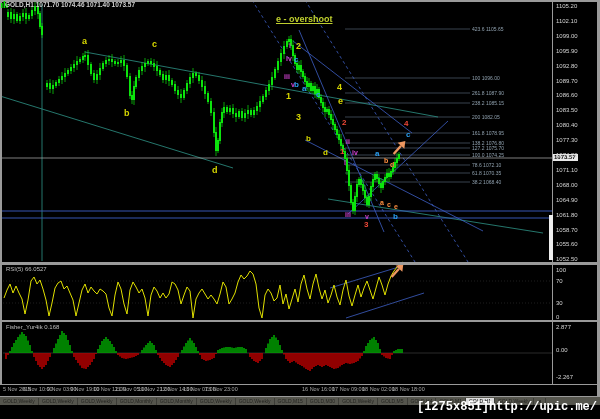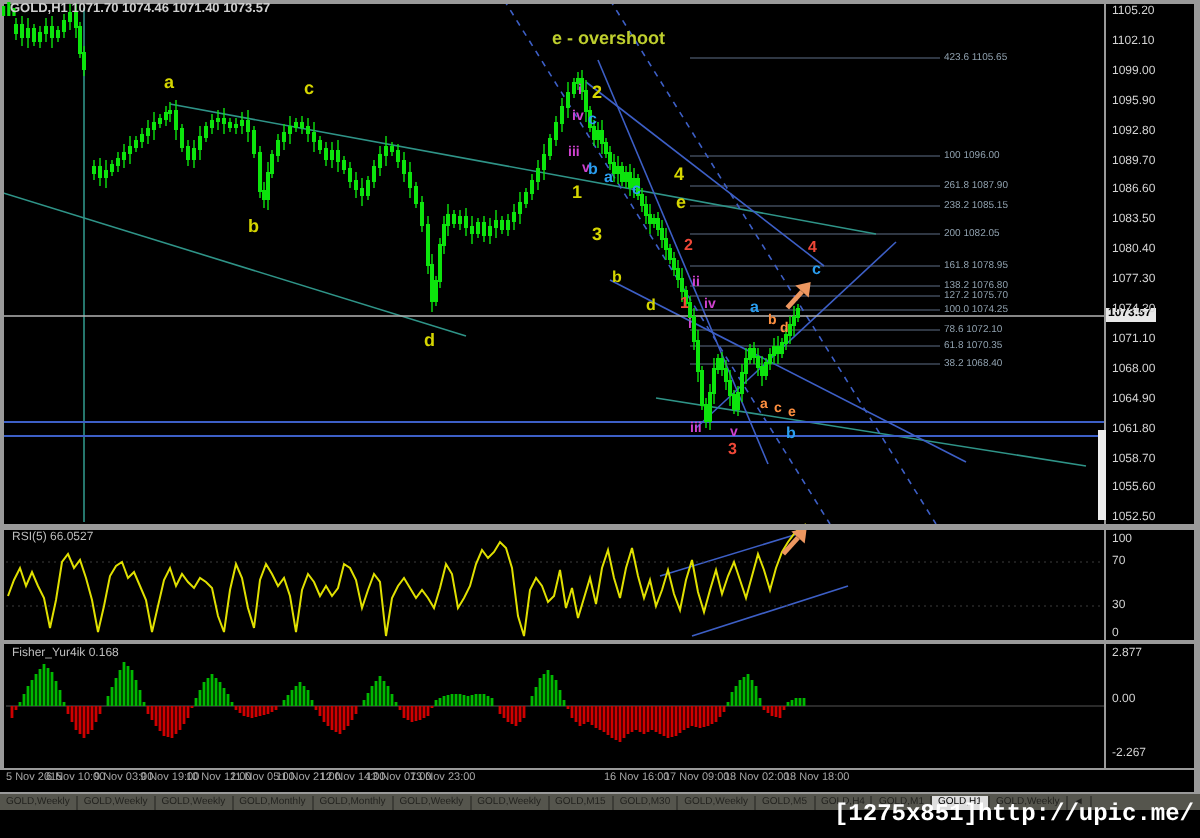--- a/index.html
+++ b/index.html
@@ -658,21 +658,21 @@
       <span class="lbl" style="left: 393px; top: 213px; color: rgb(42, 158, 240); font-size: 8px;">b</span>
       <span class="lbl" style="left: 342px; top: 119px; color: rgb(240, 72, 56); font-size: 8px;">2</span>
       <span class="lbl" style="left: 340px; top: 148px; color: rgb(240, 72, 56); font-size: 8px;">1</span>
       <span class="lbl" style="left: 404px; top: 120px; color: rgb(240, 72, 56); font-size: 8px;">4</span>
       <span class="lbl" style="left: 364px; top: 221px; color: rgb(240, 72, 56); font-size: 8px;">3</span>
       <span class="lbl" style="left: 384px; top: 157px; color: rgb(255, 144, 64); font-size: 7px;">b</span>
       <span class="lbl" style="left: 390px; top: 161px; color: rgb(255, 144, 64); font-size: 7px;">d</span>
       <span class="lbl" style="left: 380px; top: 199px; color: rgb(255, 144, 64); font-size: 7px;">a</span>
       <span class="lbl" style="left: 387px; top: 201px; color: rgb(255, 144, 64); font-size: 7px;">c</span>
       <span class="lbl" style="left: 394px; top: 203px; color: rgb(255, 144, 64); font-size: 7px;">e</span>
-      <span class="lbl" style="left: 276px; top: 15px; color: rgb(191, 207, 46); font-size: 9px;">e - overshoot</span>
+      <span class="lbl" style="left: 276px; top: 15px; color: rgb(191, 207, 46); font-size: 9px; text-decoration: underline;">e - overshoot</span>
     </div>
   <div id="timeline">
       <span class="tl-t" style="left: 3px;">5 Nov 2015</span>
       <span class="tl-t" style="left: 23px;">6 Nov 10:00</span>
       <span class="tl-t" style="left: 47px;">9 Nov 03:00</span>
       <span class="tl-t" style="left: 70px;">9 Nov 19:00</span>
       <span class="tl-t" style="left: 93px;">10 Nov 12:00</span>
       <span class="tl-t" style="left: 115px;">11 Nov 05:00</span>
       <span class="tl-t" style="left: 138px;">11 Nov 21:00</span>
       <span class="tl-t" style="left: 160px;">12 Nov 14:00</span>

